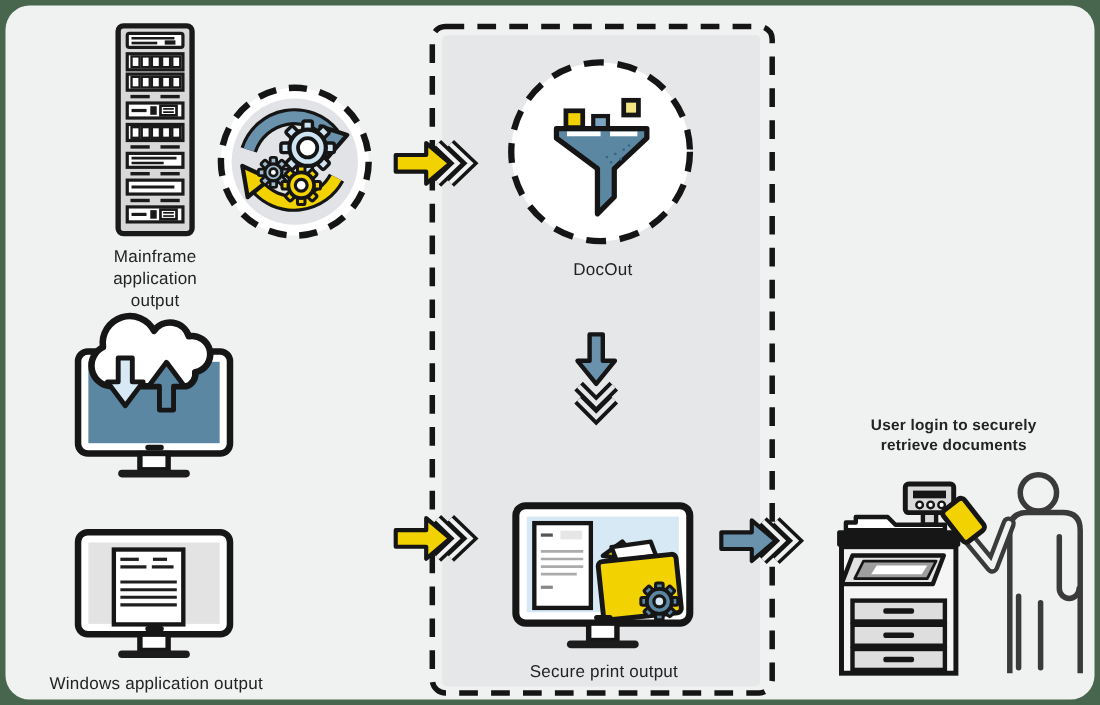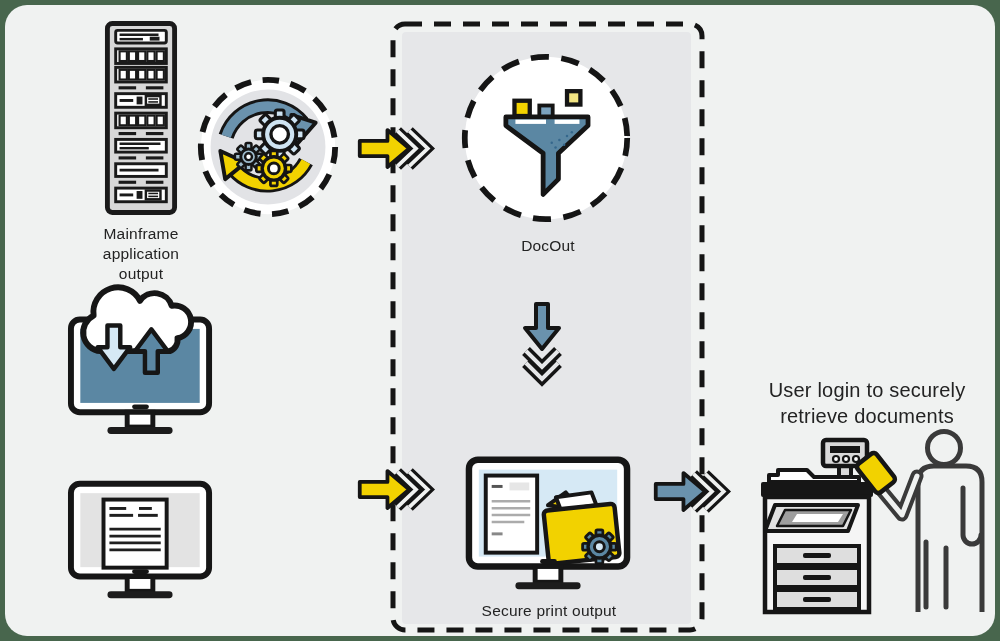--- a/index.html
+++ b/index.html
@@ -12,21 +12,21 @@
   .panel{
     position:absolute;left:5px;top:5px;width:990px;height:631px;
     background:#f0f2f1;border-radius:22px;
   }
   .abs{position:absolute;}
   .lbl{
     position:absolute;text-align:center;
     font-size:15.5px;line-height:1.28;font-weight:500;color:#232323;
     letter-spacing:.2px;white-space:pre-line;
   }
-  .caption{font-size:20px;}
+  .caption{font-size:14px;font-weight:bold;}
   .pipeline-fill{
     position:absolute;left:397px;top:27px;width:289px;height:592px;
     background:#e6e7e9;border-radius:4px;
   }
   svg{display:block;overflow:visible;}
 </style>
 </head>
 <body>
 
 <div class="panel">
@@ -206,20 +206,21 @@
     <g stroke="#1f1f1f" stroke-width="2.8">
       <line x1="43" y1="50" x2="95" y2="50"></line>
         <line x1="43" y1="57" x2="95" y2="57"></line>
       <line x1="43" y1="64" x2="95" y2="64"></line>
         <line x1="43" y1="71" x2="95" y2="71"></line>
     </g>
     <rect x="66" y="90.5" width="17" height="5" rx="2.5" fill="#161616"></rect>
     <rect x="61" y="98" width="26" height="15" fill="#ffffff" stroke="#161616" stroke-width="5"></rect>
     <rect x="41" y="113" width="66" height="7" rx="3.5" fill="#1c1c1c"></rect>
   </svg>
+  <div class="lbl" style="left:17px;top:607px;width:240px">Windows application output</div>
 
   <svg class="abs" style="left:352px;top:461px" width="76" height="47" viewBox="0 0 90 56">
     <path d="M62,7 L84,28 L62,49" fill="none" stroke="#151515" stroke-width="12"></path>
     <path d="M62,7 L84,28 L62,49" fill="none" stroke="#f0f2f1" stroke-width="4.5"></path>
     <path d="M48,7 L70,28 L48,49" fill="none" stroke="#151515" stroke-width="12"></path>
     <path d="M48,7 L70,28 L48,49" fill="none" stroke="#f0f2f1" stroke-width="4.5"></path>
     <path d="M3,19 h33 v-13 L62,28 L36,50 v-13 H3 z" fill="#f2d200" stroke="#151515" stroke-width="4.5" stroke-linejoin="round"></path>
   </svg>
 
   <svg class="abs" style="left:460px;top:450px" width="168" height="136" viewBox="0 0 170 136">

